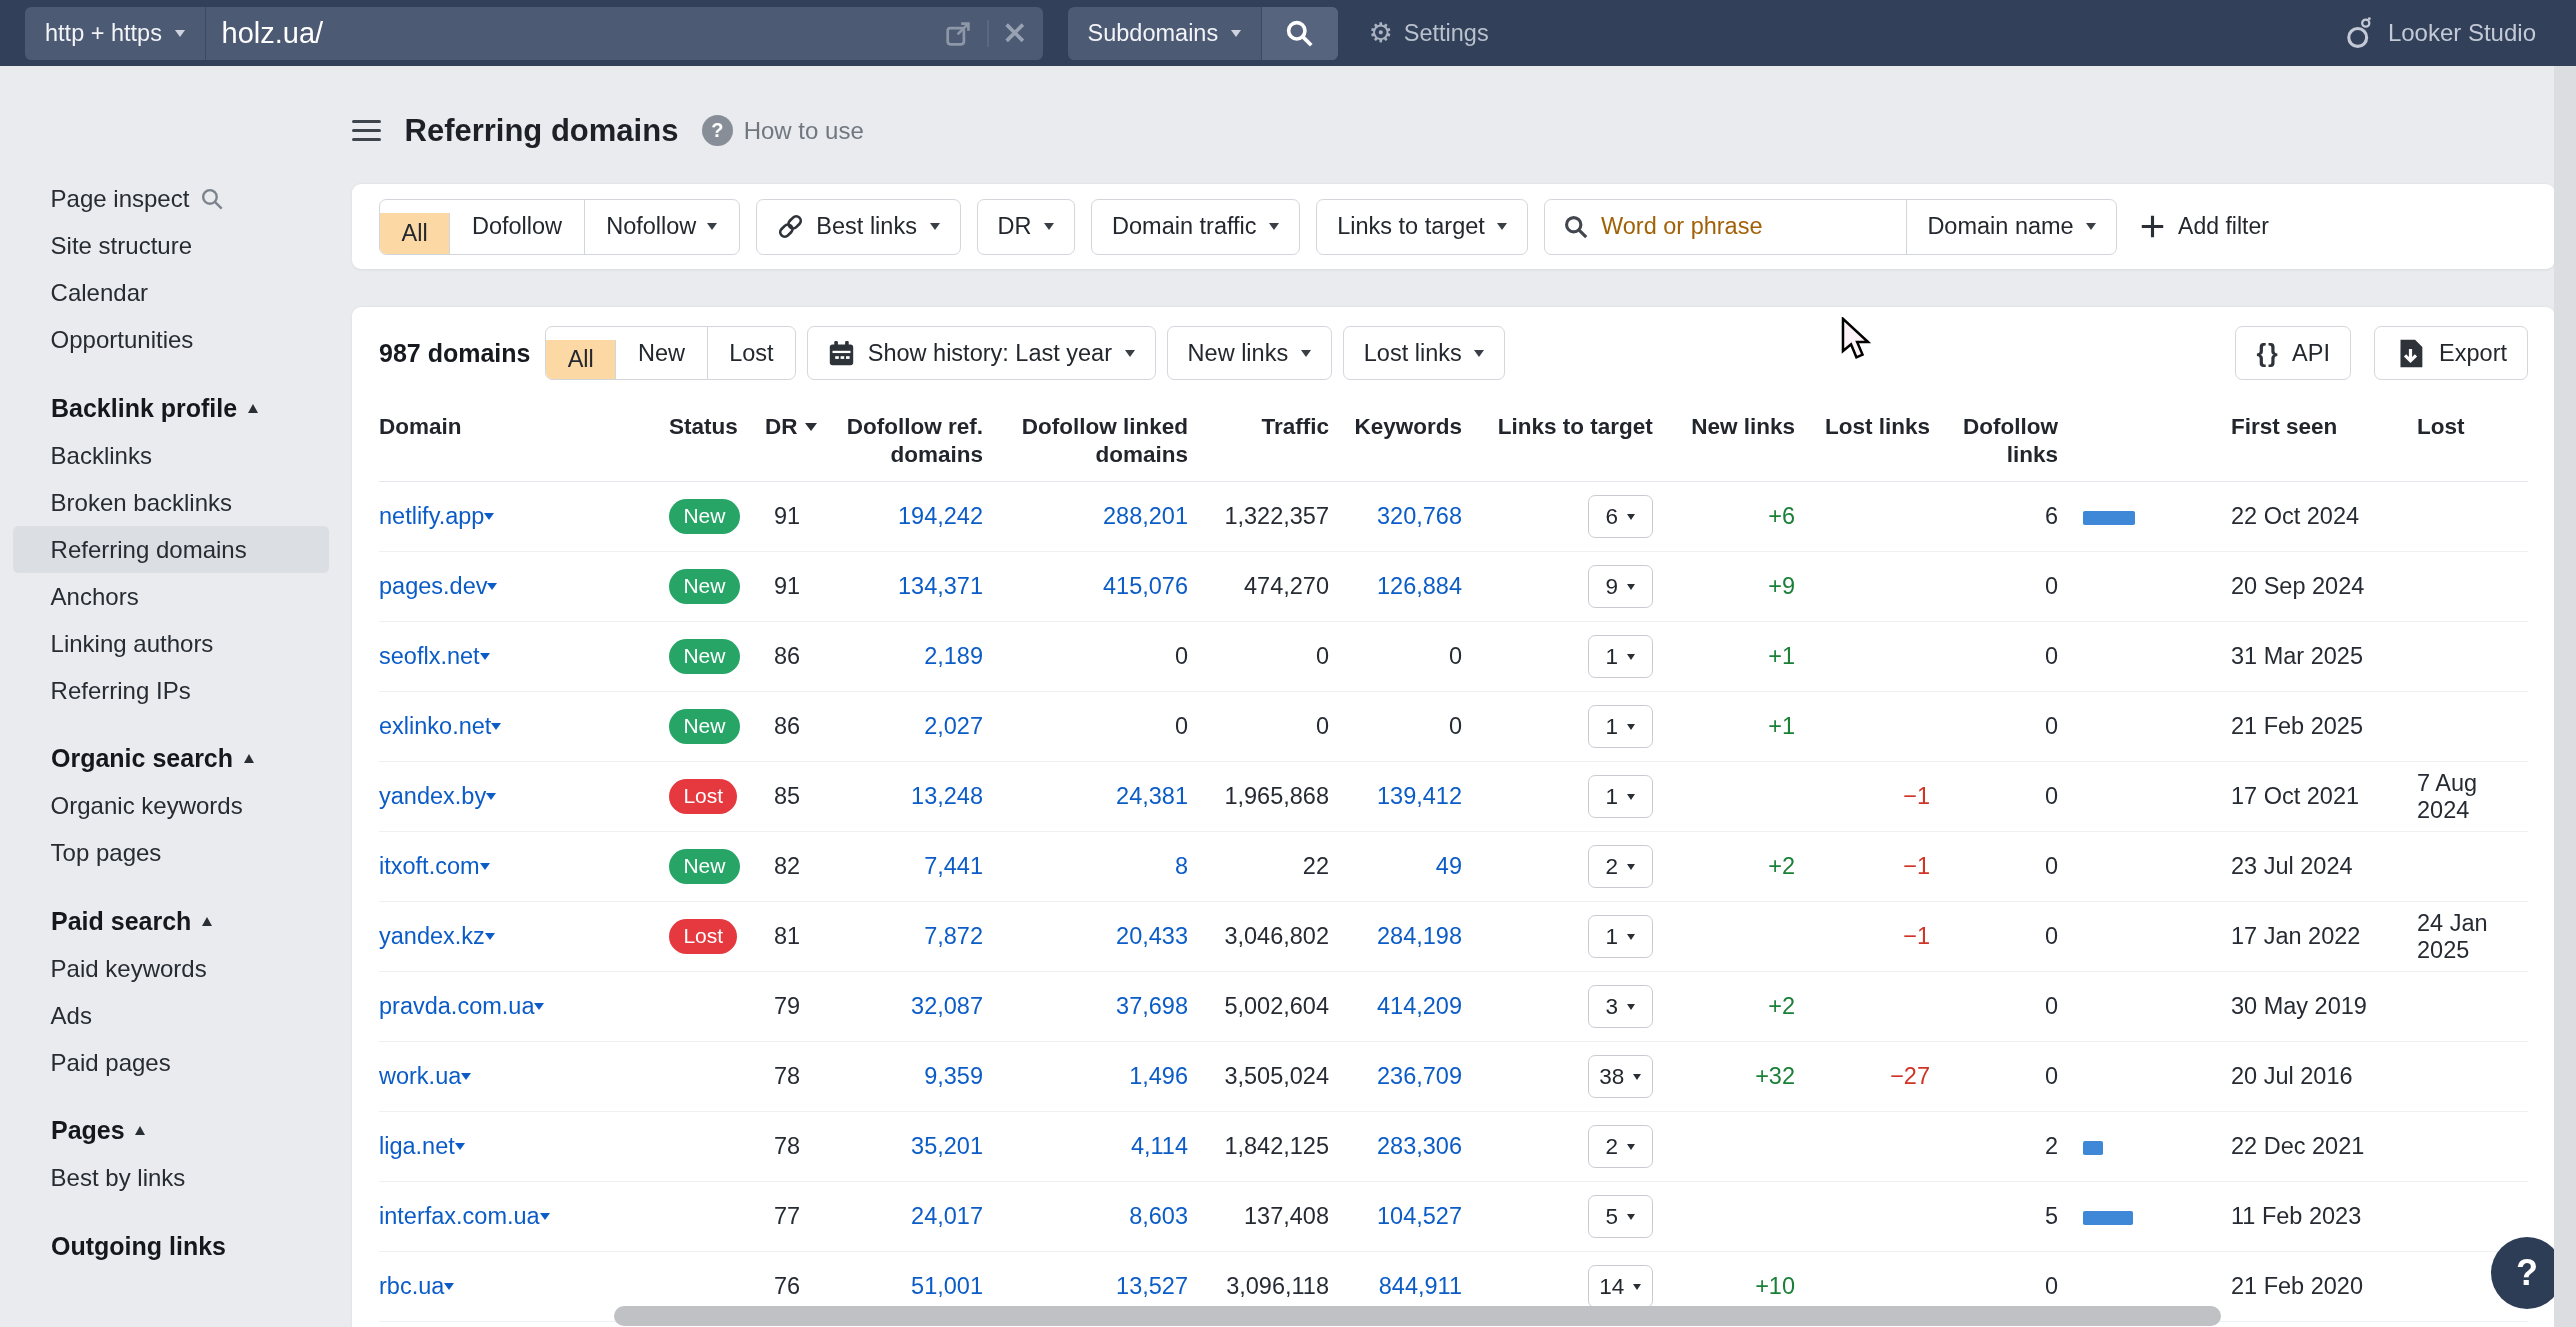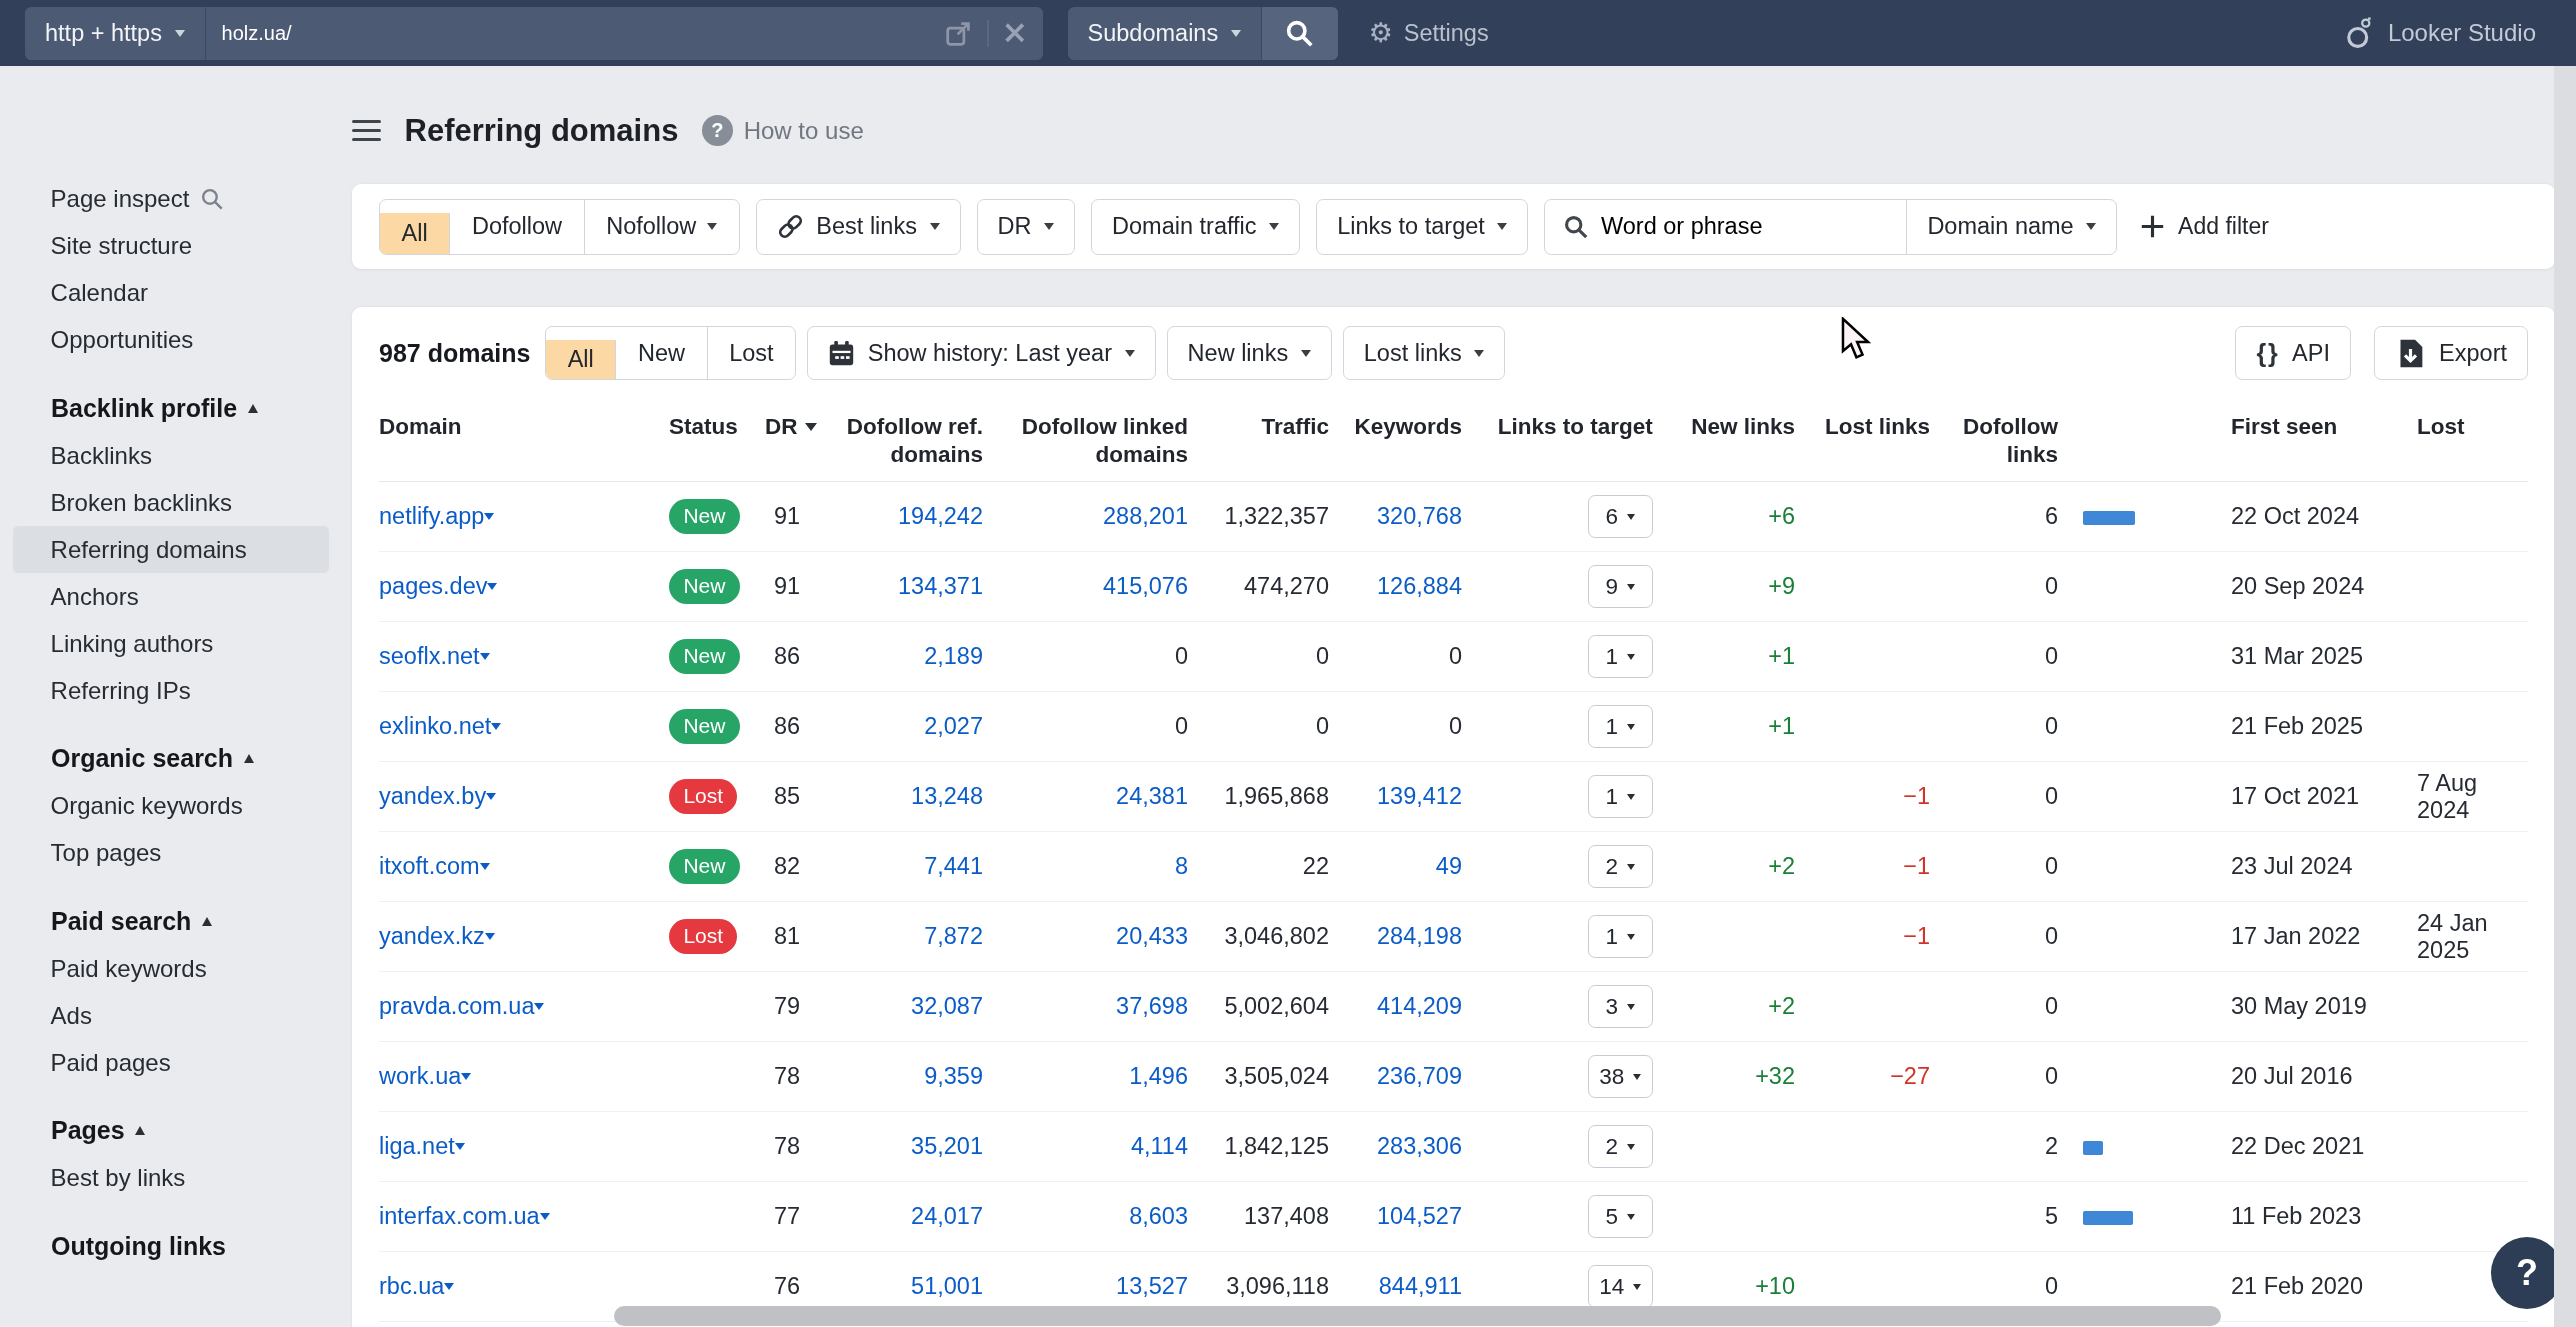--- a/index.html
+++ b/index.html
@@ -4,21 +4,21 @@
 <style>
   * { margin:0; padding:0; box-sizing:border-box; }
   html,body { width:2576px; height:1328px; overflow:hidden; }
   body { font-family:"Liberation Sans","DejaVu Sans",sans-serif; background:#e9ebee; position:relative; }
   .screen { position:absolute; inset:0; width:2576px; height:1328px; overflow:hidden; }
 
   
   .topbar { position:absolute; top:0; left:0; width:2576px; height:66px; background:#33405a; display:flex; align-items:center; z-index:4; }
   .tb-group { display:flex; align-items:stretch; height:53px; margin-left:25px; background:#4d5a73; border-radius:6.3px; overflow:hidden; }
   .tb-proto { display:flex; align-items:center; gap:12.6px; padding:0 20px; border-right:1.8px solid #3b4962; color:#f2f4f8; font-size:23.5px; cursor:pointer; }
-  .tb-url { display:flex; align-items:center; width:837px; padding:0 16px; color:#ffffff; font-size:20px; }
+  .tb-url { display:flex; align-items:center; width:837px; padding:0 16px; color:#ffffff; font-size:29px; }
   .tb-url-text { flex:1; }
   .tb-url-icons { display:flex; align-items:center; gap:14.4px; }
   .tb-divider { width:1.8px; height:27px; background:#5c6880; }
   .tb-group2 { display:flex; align-items:stretch; height:53px; margin-left:25px; background:#4d5a73; border-radius:6.3px; overflow:hidden; }
   .tb-mode { display:flex; align-items:center; gap:12.6px; padding:0 20px; color:#f2f4f8; font-size:23.5px; border-right:1.8px solid #3b4962; cursor:pointer; }
   .tb-search { display:flex; align-items:center; justify-content:center; width:76px; background:#57647d; cursor:pointer; }
   .tb-settings { display:flex; align-items:center; gap:10.8px; margin-left:31px; color:#b9c1cd; font-size:23.5px; cursor:pointer; }
   .gear { font-size:27px; color:#a9b2c1; line-height:1; }
   .tb-right { margin-left:auto; margin-right:40px; display:flex; align-items:center; gap:12.6px; color:#c3cad6; font-size:24px; cursor:pointer; }
 
@@ -49,21 +49,21 @@
   .seg { display:flex; align-items:stretch; height:56px; border:1.8px solid #d2d6db; border-radius:7.2px; background:#fff; overflow:hidden; }
   .seg-item { display:flex; align-items:center; gap:10.8px; padding:0 21.6px; font-size:23.5px; color:#23272e; border-right:1.8px solid #d2d6db; cursor:pointer; }
   .seg-item:last-child { border-right:none; }
   .seg-item.active { background:#fbd8a4;margin-top:13px; }
 
   .fbtn { display:flex; align-items:center; gap:12.6px; height:56px; padding:0 20px; border:1.8px solid #d2d6db; border-radius:7.2px; background:#fff; font-size:23.5px; color:#23272e; cursor:pointer; white-space:nowrap; }
   .fbtn .car { color:#3a3f46; }
 
   .search-box { display:flex; align-items:stretch; height:56px; border:1.8px solid #d2d6db; border-radius:7.2px; background:#fff; overflow:hidden; }
   .search-left { display:flex; align-items:center; gap:12.6px; padding:0 18px; width:361px; }
-  .search-ph { font-size:23.5px; color:#000000; }
+  .search-ph { font-size:23.5px; color:#a16207; }
   .search-mode { display:flex; align-items:center; gap:12.6px; padding:0 20px; border-left:1.8px solid #d2d6db; font-size:23.5px; color:#23272e; cursor:pointer; }
   .add-filter { display:flex; align-items:center; gap:12.6px; font-size:23px; color:#23272e; cursor:pointer; margin-left:7.2px; }
 
   
   .toolbar { display:flex; align-items:center; gap:11px; height:56px; }
   .count { font-size:25px; font-weight:bold; color:#16191e; margin-right:3.6px; }
   .tbtn { display:flex; align-items:center; gap:12.6px; height:54px; padding:0 20px; border:1.8px solid #d3d6da; border-radius:7.2px; background:#fff; font-size:23.5px; color:#23272e; cursor:pointer; white-space:nowrap; }
   .tbtn .car { color:#3a3f46; }
   .toolbar-right { margin-left:auto; display:flex; gap:23.5px; }
   .braces { font-weight:bold; font-size:25px; color:#2e333a; letter-spacing:1.8px; }

